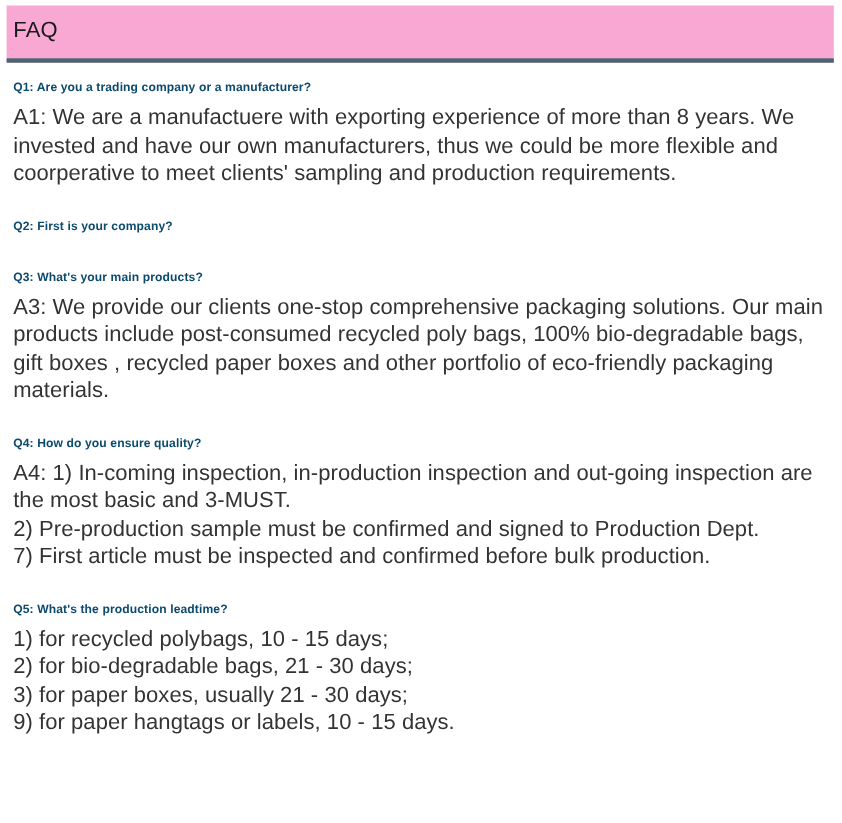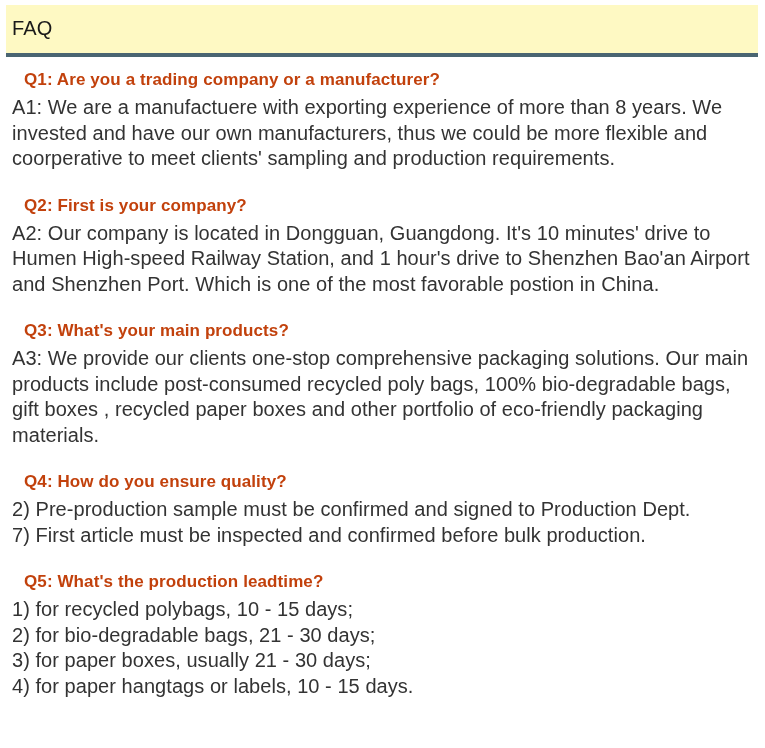--- a/index.html
+++ b/index.html
@@ -24,21 +24,21 @@
     box-sizing: border-box;
   }
 
   
   .faq-banner {
     position: absolute;
     left: 6px;
     top: 5px;
     width: 752px;
     height: 48px;
-    background: #fef9c3;
+    background: #f9a8d4;
     border-bottom: 4px solid #4a6572;
     box-sizing: content-box;
   }
   .faq-banner-title {
     position: absolute;
     left: 6px;
     top: 9px;
     font-size: 20px;
     line-height: 28px;
     font-weight: 400;
@@ -56,25 +56,25 @@
   }
 
   .faq-block {
     margin: 0 0 22px 0;
   }
   .faq-block:last-child {
     margin-bottom: 0;
   }
 
   .faq-question {
-    font-size: 17px;
+    font-size: 11px;
     line-height: 24px;
     font-weight: bold;
-    color: #c2410c;
-    margin: 0 0 3px 12px;
+    color: #0c4a6e;
+    margin: 0 0 3px 0;
     letter-spacing: 0.1px;
   }
 
   .faq-answer {
     font-size: 20px;
     line-height: 25.5px;
     color: #333333;
     margin: 0;
     letter-spacing: 0.05px;
   }
@@ -97,44 +97,42 @@
 
     <div class="faq-block">
       <div class="faq-question">Q1: Are you a trading company or a manufacturer?</div>
       <div class="faq-answer">
         <span class="faq-answer-line">A1: We are a manufactuere with exporting experience of more than 8 years. We invested and have our own manufacturers, thus we could be more flexible and coorperative to meet clients' sampling and production requirements.</span>
       </div>
     </div>
 
     <div class="faq-block">
       <div class="faq-question">Q2: First is your company?</div>
-      <div class="faq-answer">
-        <span class="faq-answer-line">A2: Our company is located in Dongguan, Guangdong. It's 10 minutes' drive to Humen High-speed Railway Station, and 1 hour's drive to Shenzhen Bao'an Airport and Shenzhen Port. Which is one of the most favorable postion in China.</span>
-      </div>
     </div>
 
     <div class="faq-block">
       <div class="faq-question">Q3: What's your main products?</div>
       <div class="faq-answer">
         <span class="faq-answer-line">A3: We provide our clients one-stop comprehensive packaging solutions. Our main products include post-consumed recycled poly bags, 100% bio-degradable bags, gift boxes , recycled paper boxes and other portfolio of eco-friendly packaging materials.</span>
       </div>
     </div>
 
     <div class="faq-block">
       <div class="faq-question">Q4: How do you ensure quality?</div>
       <div class="faq-answer">
+        <span class="faq-answer-line">A4: 1) In-coming inspection, in-production inspection and out-going inspection are the most basic and 3-MUST.</span>
         <span class="faq-answer-line">2) Pre-production sample must be confirmed and signed to Production Dept.</span>
         <span class="faq-answer-line">7) First article must be inspected and confirmed before bulk production.</span>
       </div>
     </div>
 
     <div class="faq-block">
       <div class="faq-question">Q5: What's the production leadtime?</div>
       <div class="faq-answer">
         <span class="faq-answer-line">1) for recycled polybags, 10 - 15 days;</span>
         <span class="faq-answer-line">2) for bio-degradable bags, 21 - 30 days;</span>
         <span class="faq-answer-line">3) for paper boxes, usually 21 - 30 days;</span>
-        <span class="faq-answer-line">4) for paper hangtags or labels, 10 - 15 days.</span>
+        <span class="faq-answer-line">9) for paper hangtags or labels, 10 - 15 days.</span>
       </div>
     </div>
 
   </div>
 </div>
 
 </body></html>

